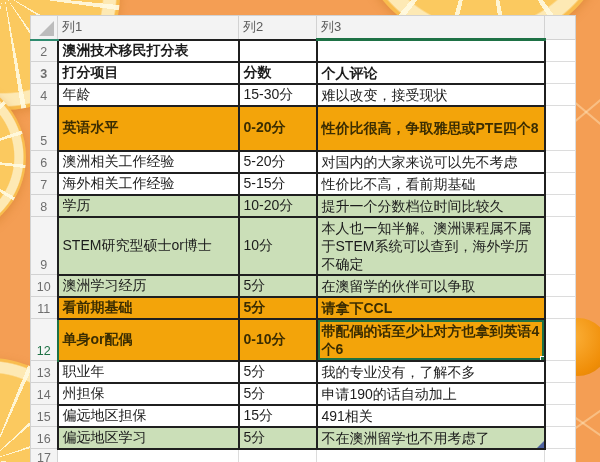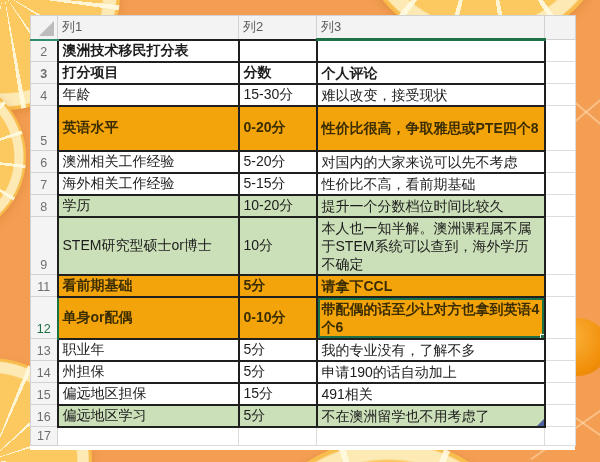--- a/index.html
+++ b/index.html
@@ -181,20 +181,27 @@
     </tr>
 
     <tr class="h53 green">
       <td class="gut">9</td>
       <td class="ca">STEM研究型硕士or博士</td>
       <td class="cb">10分</td>
       <td class="cc">本人也一知半解。澳洲课程属不属于STEM系统可以查到，海外学历不确定</td>
       <td class="cd"></td>
     </tr>
 
+    <tr class="h21 green">
+      <td class="gut">10</td>
+      <td class="ca">澳洲学习经历</td>
+      <td class="cb">5分</td>
+      <td class="cc">在澳留学的伙伴可以争取</td>
+      <td class="cd"></td>
+    </tr>
 
     <tr class="h21 orange">
       <td class="gut">11</td>
       <td class="ca">看前期基础</td>
       <td class="cb">5分</td>
       <td class="cc">请拿下CCL</td>
       <td class="cd"></td>
     </tr>
 
     <tr class="h42 orange r12">

